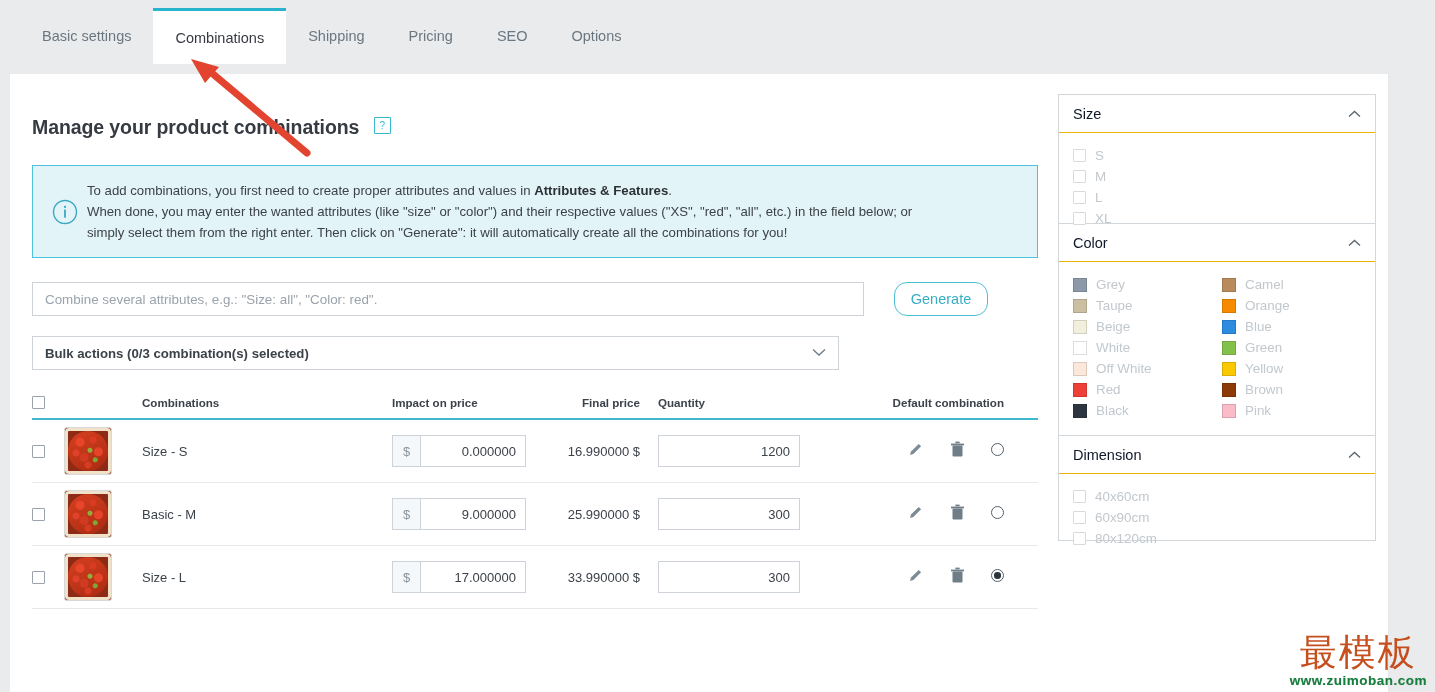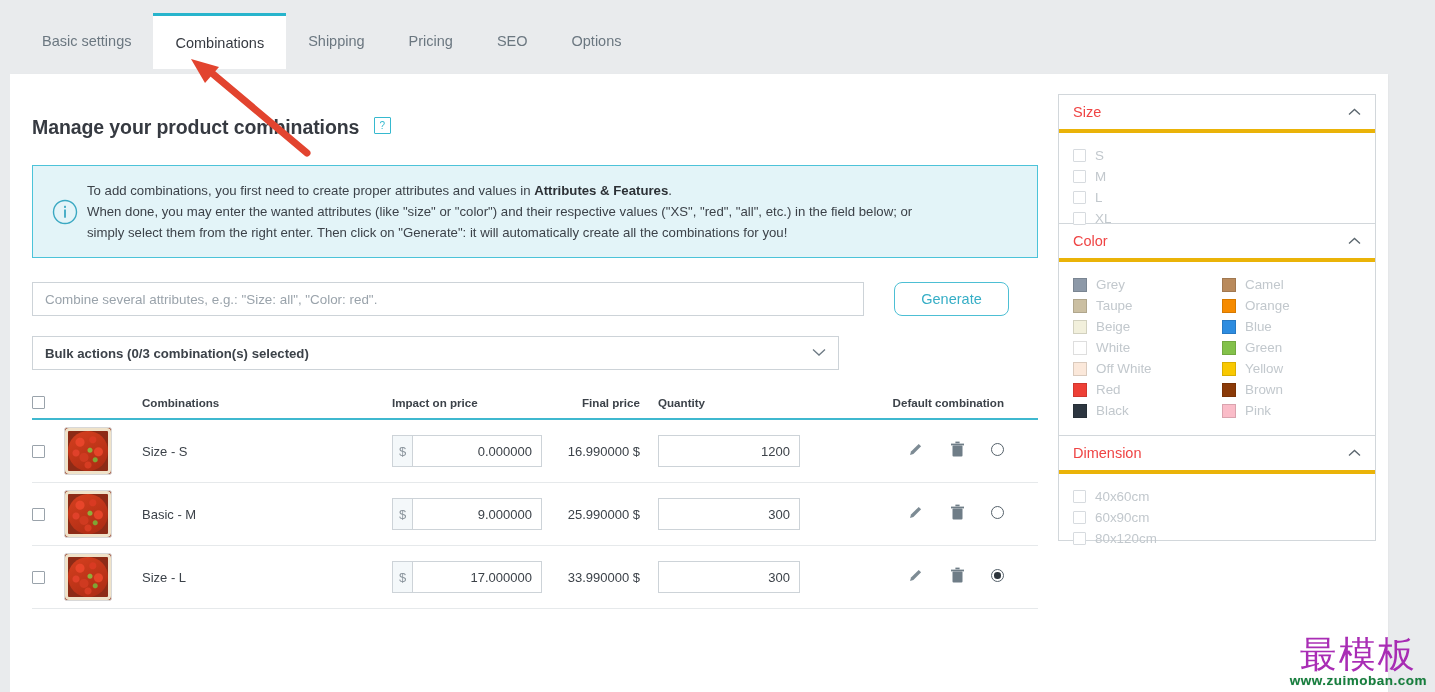--- a/index.html
+++ b/index.html
@@ -15,21 +15,21 @@
     width: 1435px; height: 692px;
     background: #e9ebed;
   }
 
   
   .tabbar {
     position: absolute;
     left: 0; top: 8px;
     width: 1435px; height: 66px;
     display: flex;
-    align-items: center;
+    align-items: flex-start;
   }
   .tab {
     height: 56px;
     padding: 0 22px;
     display: flex;
     align-items: center;
     font-size: 14.5px;
     color: #6b7780;
     cursor: pointer;
     position: relative;
@@ -123,28 +123,28 @@
     background: #fff;
     padding: 0 12px;
     font-size: 13.4px;
     color: #3c4249;
     font-family: "Liberation Sans", sans-serif;
     outline: none;
   }
   .gen-input::placeholder { color: #9aa3ab; }
   .gen-btn {
     margin-left: 30px;
-    width: 115px; height: 34px;
+    width: 94px; height: 34px;
     border: 1px solid #4dbfd4;
     background: #fff;
     color: #36aec6;
     font-size: 14.5px;
     font-family: "Liberation Sans", sans-serif;
     cursor: pointer;
-    border-radius: 8px;
+    border-radius: 13px;
   }
 
   
   .bulk {
     margin-top: 20px;
     width: 807px;
     height: 34px;
     border: 1px solid #cdd3d8;
     background: #fff;
     display: flex;
@@ -228,21 +228,21 @@
   .price-prefix {
     width: 28px; height: 32px;
     border: 1px solid #cdd3d8;
     border-right: none;
     background: #f4f8fa;
     color: #8b959d;
     display: flex; align-items: center; justify-content: center;
     font-size: 13px;
   }
   .price-input {
-    width: 130px; height: 32px;
+    width: 106px; height: 32px;
     border: 1px solid #cdd3d8;
     background: #fff;
     text-align: right;
     padding: 0 9px;
     font-size: 13px;
     color: #3c4249;
     font-family: "Liberation Sans", sans-serif;
     outline: none;
   }
   .qty-input {
@@ -284,24 +284,24 @@
     border: 1px solid #d2d7db;
     background: #fff;
     margin-bottom: 0;
   }
   .acc + .acc { border-top: none; }
   .acc-head {
     height: 38px;
     display: flex; align-items: center;
     padding: 0 14px;
     font-size: 14.5px;
-    color: #ef4444;
+    color: #0f172a;
     cursor: pointer;
     background: #fff;
-    border-bottom: 4px solid #eab308;
+    border-bottom: 1px solid #eab308;
   }
   .acc-head .t { flex: 1; }
   .acc-head .caret { color: #5b666e; font-size: 11px; }
   .acc-body { padding: 12px 14px 14px 14px; }
   .acc-body.size-body { height: 90px; }
   .acc-body.dim-body { height: 66px; }
 
   .opt {
     display: flex; align-items: center;
     height: 21px;
@@ -346,23 +346,23 @@
     left: 185px; top: 55px;
     pointer-events: none;
   }
   .watermark {
     position: absolute;
     right: 8px; bottom: 4px;
     text-align: center;
     pointer-events: none;
   }
   .wm-main {
-    font-family: Liberation Sans, sans-serif;
+    font-family: Liberation Mono, monospace;
     font-size: 37px;
-    color: #a21caf;
+    color: #c2410c;
     letter-spacing: 2px;
     line-height: 40px;
     opacity: 0.92;
   }
   .wm-sub {
     font-family: "Liberation Sans", sans-serif;
     font-size: 13.5px;
     font-weight: bold;
     color: #15803d;
     letter-spacing: 0.5px;

